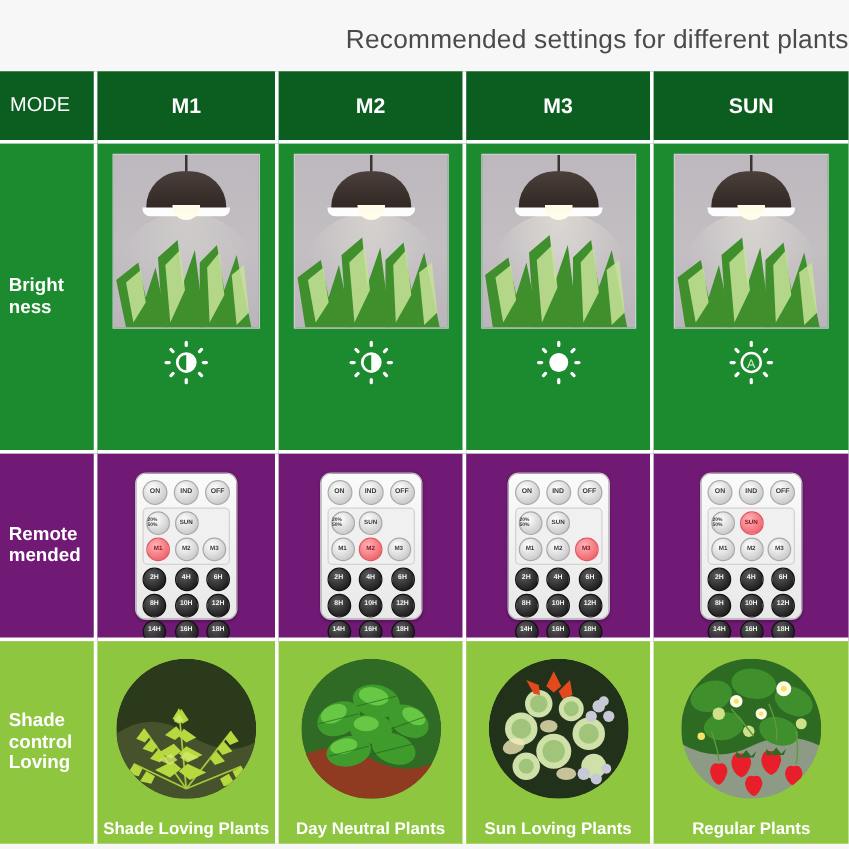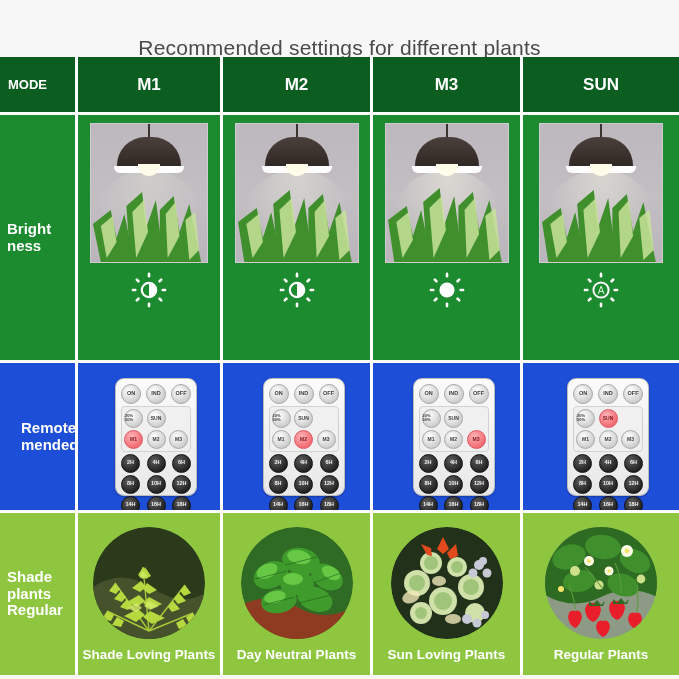--- a/index.html
+++ b/index.html
@@ -6,51 +6,50 @@
   body{
     width:679px;height:679px;
     background:#f7f7f7;
     font-family:"Liberation Sans", sans-serif;
     overflow:hidden;
   }
   .page{position:relative;width:679px;height:679px;background:#f7f7f7;}
 
   .title{
     position:absolute;left:0;top:20px;width:679px;
-    text-align:center;
+    text-align:right;
     font-size:21px;color:#4a4a4a;letter-spacing:.2px;
     font-family:"Liberation Sans", sans-serif;
     font-weight:400;
-    margin-top:16px;
   }
 
   .table{
     position:absolute;left:0;top:57px;width:679px;height:618px;
     display:grid;
     grid-template-columns:78px 145px 150px 150px 156px;
     grid-template-rows:58px 248px 150px 162px;
     gap:0;
     background:#ffffff;
   }
 
   .cell{position:relative;overflow:hidden;box-sizing:border-box;
         border-right:3px solid #ffffff;border-bottom:3px solid #ffffff;}
   .cell.last-col{border-right:none;}
   .cell.last-row{border-bottom:none;}
 
   
   .r-head{background:#0c5e20;}
   .r-bright{background:#1c8a2e;}
-  .r-remote{background:#1d4ed8;padding-left:14px;}
+  .r-remote{background:#701a75;}
   .r-plants{background:#8ec63f;}
 
   .hdr-label{
     display:flex;align-items:center;justify-content:flex-start;
     padding-left:8px;
-    color:#ffffff;font-size:13px;font-weight:700;height:100%;
+    color:#ffffff;font-size:16px;font-weight:400;height:100%;
   }
   .hdr-mode{justify-content:flex-start;padding-left:8px;}
   .hdr-col{justify-content:center;padding-left:0;font-size:17px;font-weight:700;}
 
   .side-label{
     display:flex;align-items:center;justify-content:flex-start;
     height:100%;padding-left:7px;padding-right:3px;
     color:#ffffff;font-size:15px;font-weight:600;line-height:1.12;
   }
 
@@ -118,21 +117,21 @@
 
   
   .plant-inner{
     display:flex;flex-direction:column;align-items:center;justify-content:flex-start;
     height:100%;padding-top:14px;
   }
   .circle{
     width:112px;height:112px;border-radius:50%;overflow:hidden;position:relative;
   }
   .plant-name{
-    margin-top:8px;color:#ffffff;font-size:13.5px;font-weight:600;
+    margin-top:16px;color:#ffffff;font-size:13.5px;font-weight:600;
     text-align:center;white-space:nowrap;
   }
 </style>
 </head>
 <body>
 
 <div class="page">
 
   <div class="title">Recommended settings for different plants</div>
 
@@ -484,22 +483,22 @@
           </div>
 
         </div>
       </div>
     </div>
 
     <div class="cell r-plants last-row">
       <div class="side-label">
         <span>
           <span>Shade</span><br>
-          <span>plants</span><br>
-          <span>Regular</span>
+          <span>control</span><br>
+          <span>Loving</span>
         </span>
       </div>
     </div>
 
     <div class="cell r-plants last-row">
       <div class="plant-inner">
         <div class="circle">
           <svg viewBox="0 0 112 112" width="112" height="112">
             <circle cx="56" cy="56" r="56" fill="#2b3a1a"></circle>
             <path d="M0 60 Q30 40 60 62 Q90 80 112 66 L112 112 L0 112Z" fill="#46522c"></path>

